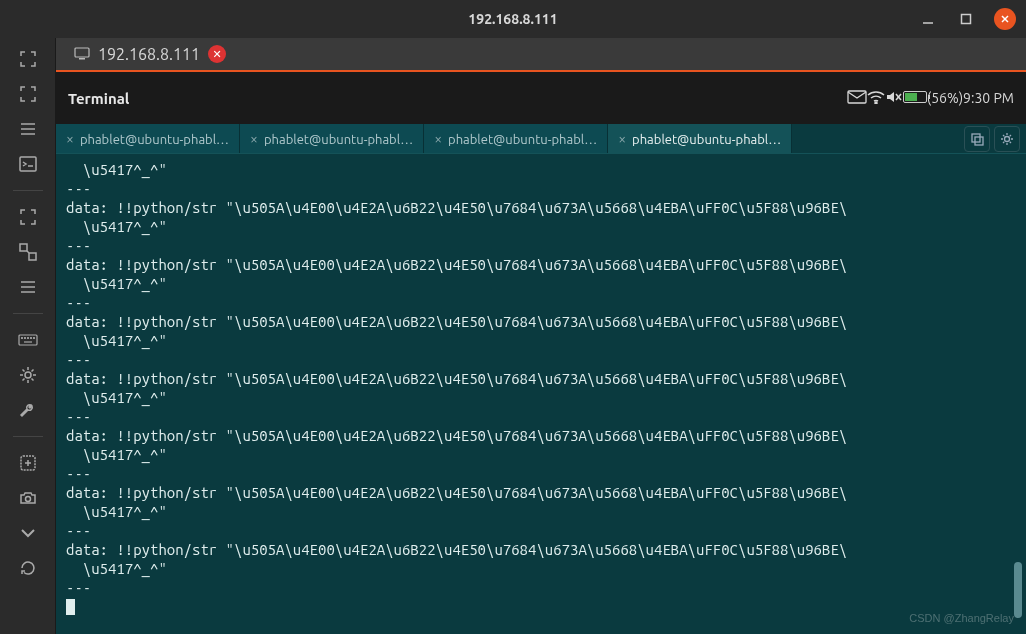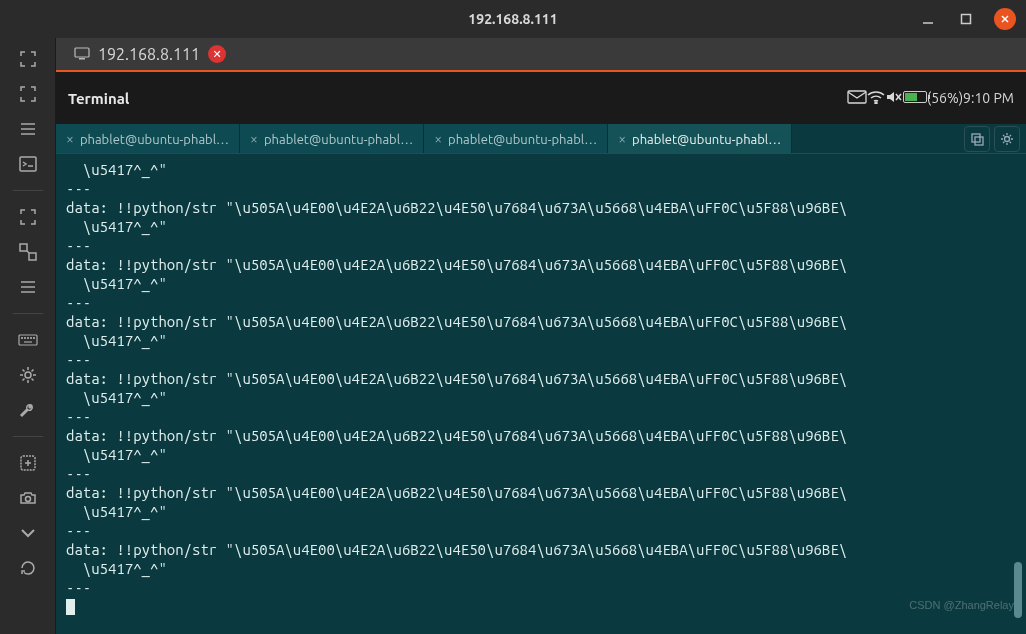--- a/index.html
+++ b/index.html
@@ -24,21 +24,21 @@
 .inner-tabs { height:30px; background:#0a3a3f; display:flex; align-items:stretch; border-bottom:1px solid #145258; }
 .itab { display:flex; align-items:center; gap:6px; padding:0 10px; background:#0d4a52; border-right:1px solid #083035; color:#b0c8cc; font-size:13px; max-width:220px; cursor:pointer; }
 .itab.active { background:#145258; color:#e8f0f0; }
 .itab-x { color:#8aa8ac; font-size:14px; cursor:pointer; }
 .itab-lbl { white-space:nowrap; overflow:hidden; text-overflow:ellipsis; flex:1; }
 .ricons { display:flex; align-items:center; gap:4px; padding:0 6px; margin-left:auto; }
 .ricon { width:26px; height:26px; display:flex; align-items:center; justify-content:center; color:#9ab; cursor:pointer; border:1px solid #2a5056; border-radius:4px; }
 .term { flex:1; background:#0a3a3f; padding:6px 10px; font-family:'Ubuntu Mono','DejaVu Sans Mono',monospace; font-size:15px; color:#e0eeee; line-height:19px; white-space:pre; overflow:hidden; position:relative; }
 .cursor { display:inline-block; width:9px; height:16px; background:#e0eeee; vertical-align:text-bottom; }
 .scroll-ind { position:absolute; right:4px; bottom:16px; width:8px; height:56px; background:#5a8a90; border-radius:4px; }
-.watermark { position:absolute; right:12px; bottom:19px; color:rgba(200,210,210,0.35); font-size:11px; font-family:Arial,sans-serif; }
+.watermark { position:absolute; right:12px; bottom:6px; color:rgba(200,210,210,0.35); font-size:11px; font-family:Arial,sans-serif; }
 .batt { display:inline-block; width:24px; height:12px; border:1.5px solid #ccc; border-radius:2px; position:relative; }
 .batt::after { content:''; position:absolute; right:-4px; top:3px; width:2px; height:4px; background:#ccc; }
 .batt-fill { position:absolute; left:1px; top:1px; bottom:1px; width:55%; background:#4caf50; }
 </style>
 </head>
 <body>
 
 <div class="window">
   <div class="titlebar">
     <span class="titlebar-title">192.168.8.111</span>
@@ -180,21 +180,21 @@
                 <path d="M1 5a12 12 0 0116 0M4 8a8 8 0 0110 0M7 11a4 4 0 014 0"></path>
                 <circle cx="9" cy="13" r="1" fill="#d8d8d8"></circle>
               </svg></span>
           <span><svg width="18" height="16" viewBox="0 0 18 16" fill="#d8d8d8">
                 <path d="M2 6v4h3l4 3V3L5 6z"></path>
                 <line x1="11" y1="5" x2="16" y2="11" stroke="#d8d8d8" stroke-width="1.5"></line>
                 <line x1="16" y1="5" x2="11" y2="11" stroke="#d8d8d8" stroke-width="1.5"></line>
               </svg></span>
           <span><span class="batt"><span class="batt-fill"></span></span></span>
           <span>(56%)</span>
-          <span>9:10 PM</span>
+          <span>9:30 PM</span>
         </div>
       </div>
 
       <div class="inner-tabs">
         <div class="itab">
             <span class="itab-x">×</span>
             <span class="itab-lbl">phablet@ubuntu-phabl…</span>
           </div>
         <div class="itab">
             <span class="itab-x">×</span>

